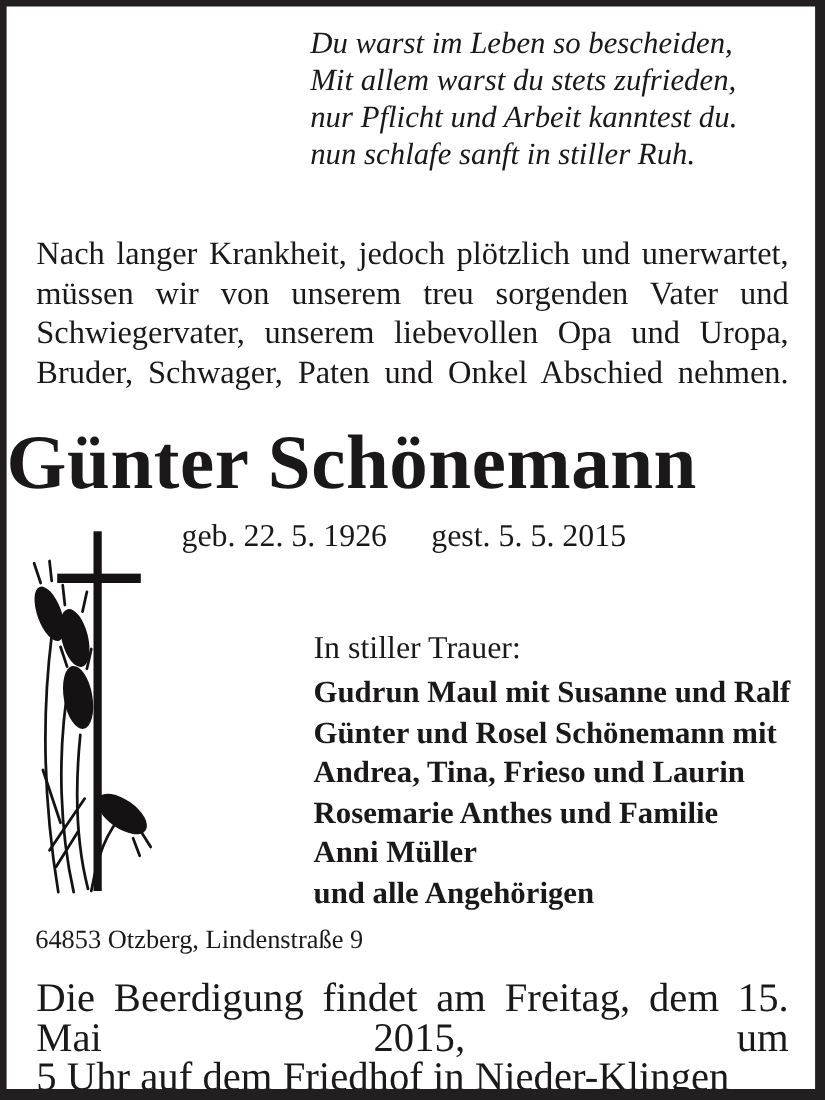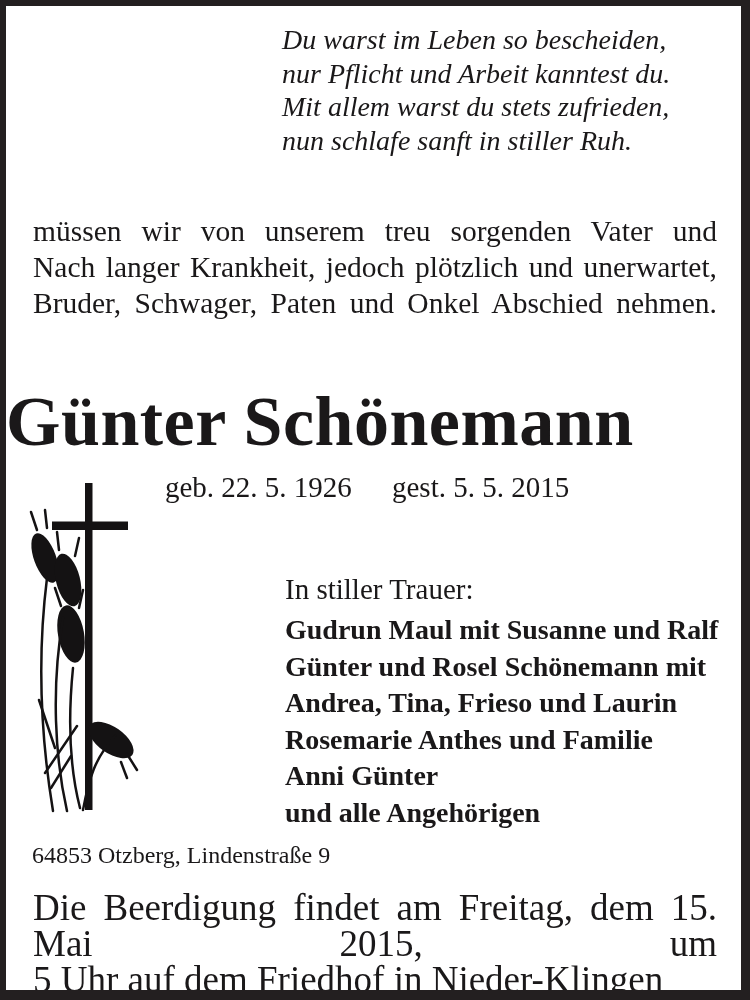--- a/index.html
+++ b/index.html
@@ -58,28 +58,29 @@
     font-size:37px;line-height:36px;
   }
 </style>
 </head>
 <body>
 
 <div class="frame">
 
   <div class="poem">
     <div>Du warst im Leben so bescheiden,</div>
+    <div>Mit allem warst du stets zufrieden,</div>
     <div>nur Pflicht und Arbeit kanntest du.</div>
-    <div>Mit allem warst du stets zufrieden,</div>
     <div>nun schlafe sanft in stiller Ruh.</div>
   </div>
 
   <div class="intro">
+    <div class="jline">Nach langer Krankheit, jedoch plötzlich und unerwartet,</div>
     <div class="jline">müssen wir von unserem treu sorgenden Vater und</div>
-    <div class="jline">Nach langer Krankheit, jedoch plötzlich und unerwartet,</div>
+    <div class="jline">Schwiegervater, unserem liebevollen Opa und Uropa,</div>
     <div class="jline">Bruder, Schwager, Paten und Onkel Abschied nehmen.</div>
   </div>
 
   <h1 class="name">Günter Schönemann</h1>
 
   <span class="date birth">geb. 22. 5. 1926</span>
   <span class="date death">gest. 5. 5. 2015</span>
 
   <svg class="cross-art" width="115" height="340" viewBox="0 0 115 340" aria-hidden="true">
     <g fill="#141213" stroke="none">
@@ -109,21 +110,21 @@
     </g>
   </svg>
 
   <div class="mourn-head">In stiller Trauer:</div>
 
   <div class="mourners">
     <div>Gudrun Maul mit Susanne und Ralf</div>
     <div>Günter und Rosel Schönemann mit</div>
     <div>Andrea, Tina, Frieso und Laurin</div>
     <div>Rosemarie Anthes und Familie</div>
-    <div>Anni Günter</div>
+    <div>Anni Müller</div>
     <div>und alle Angehörigen</div>
   </div>
 
   <div class="address">64853 Otzberg, Lindenstraße 9</div>
 
   <div class="funeral">
     <div class="jline">Die Beerdigung findet am Freitag, dem 15. Mai 2015, um</div>
     <div>5 Uhr auf dem Friedhof in Nieder-Klingen statt.</div>
   </div>
 

